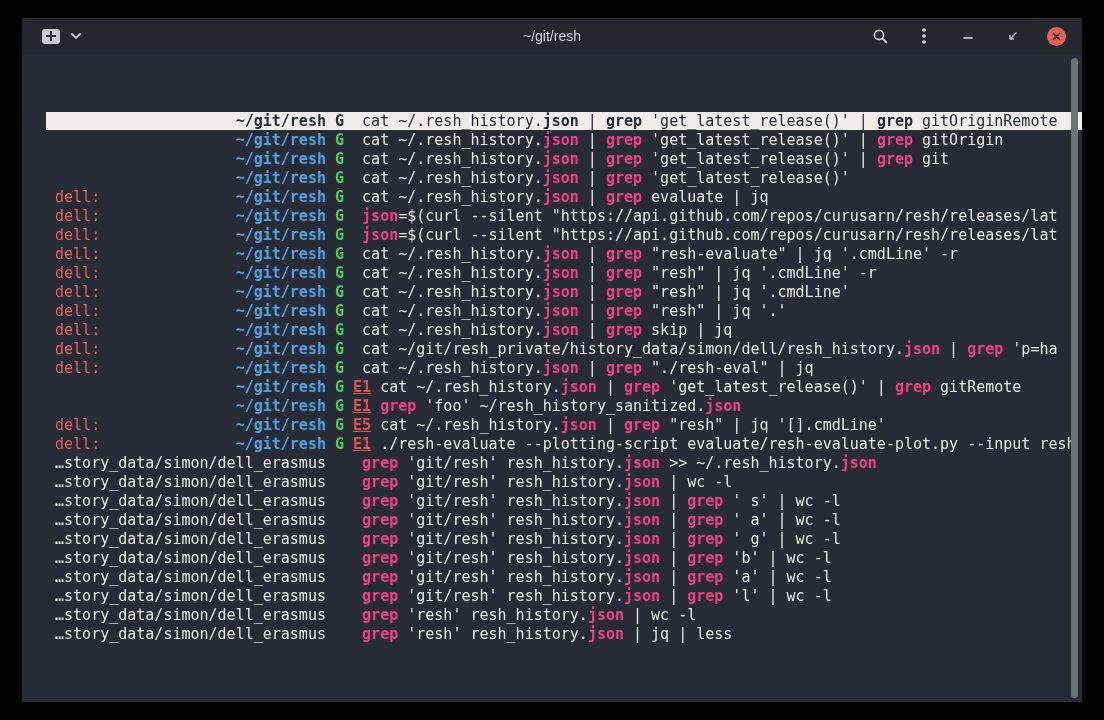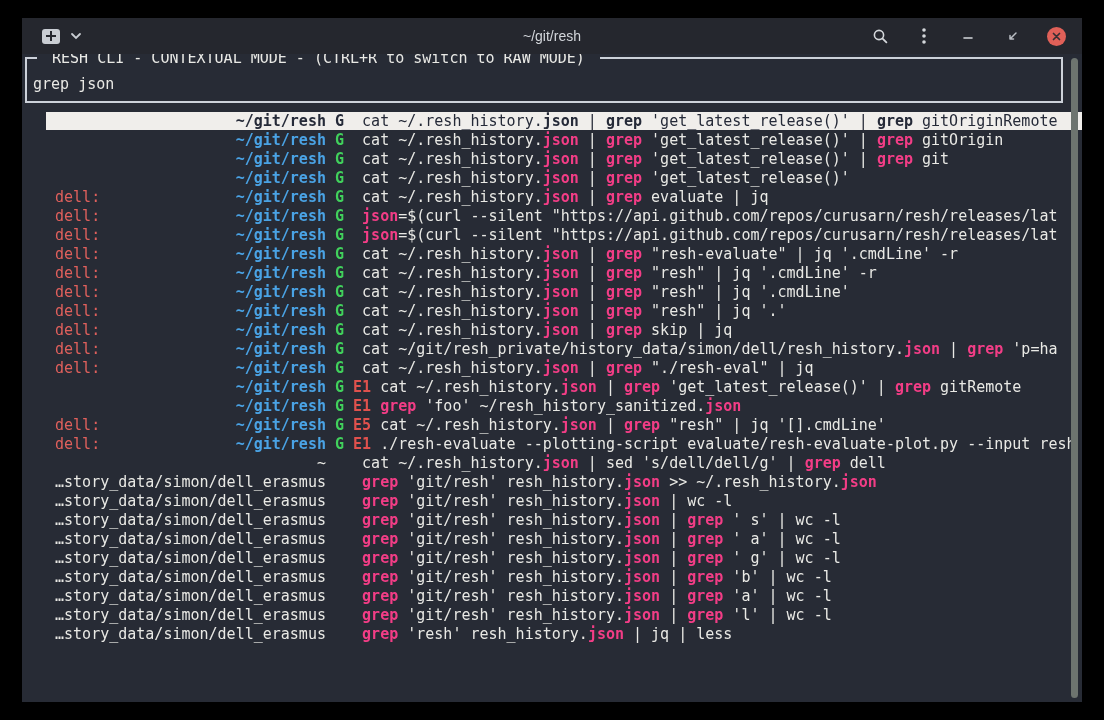--- a/index.html
+++ b/index.html
@@ -29,21 +29,21 @@
                 color:#e9e9e5;font-size:15px;white-space:pre;}
   .prompt-query{position:absolute;left:6px;top:16px;color:#e9e9e5;font-size:15px;white-space:pre;}
 
   .rows{position:absolute;left:24px;top:58px;width:1056px;}
   .row{margin:0;height:19px;line-height:18px;font-size:15px;white-space:pre;
        font-family:"DejaVu Sans Mono",monospace;}
   .fg{color:#e9e9e5;}
   .host{color:#e0605c;}
   .dir{color:#4aa3e5;font-weight:bold;}
   .flag-g{color:#41d15c;font-weight:bold;}
-  .flag-e{color:#e0514d;font-weight:bold;}
+  .flag-e{color:#e0514d;font-weight:bold;text-decoration:underline;}
   .hl{color:#f23d86;font-weight:bold;}
   .selected .line{background:#f0eeeb;}
   .selected .line span{color:#252a38 !important;}
 
   .scrollbar{position:absolute;right:4px;top:4px;width:7px;height:640px;border-radius:4px;background:#6d746f;}
 </style>
 </head>
 <body>
 
 <div class="stage">
@@ -85,51 +85,47 @@
         </div>
         <div class="close-btn">
           <svg width="9" height="9" viewBox="0 0 9 9">
             <path d="M1.5 1.5 L7.5 7.5 M7.5 1.5 L1.5 7.5" stroke="#352f33" stroke-width="1.7" stroke-linecap="round"></path>
           </svg>
         </div>
       </div>
     </div>
 
     <div class="terminal">
-      <div class="prompt-box">
-        <span class="prompt-title"> RESH CLI - CONTEXTUAL MODE - (CTRL+R to switch to RAW MODE) </span>
-        <span class="prompt-query">grep json</span>
-      </div>
       <div class="rows" id="rows">
           <pre class="row selected"><span class="line"><span class="fg"> </span><span class="fg">                    </span><span class="dir">~/git/resh</span><span class="fg"> </span><span class="flag-g">G</span><span class="fg">  </span><span class="fg">cat ~/.resh_history.</span><span class="hl">json</span><span class="fg"> | </span><span class="hl">grep</span><span class="fg"> 'get_latest_release()' | </span><span class="hl">grep</span><span class="fg"> gitOriginRemote   </span></span></pre>
           <pre class="row"><span class="line"><span class="fg"> </span><span class="fg">                    </span><span class="dir">~/git/resh</span><span class="fg"> </span><span class="flag-g">G</span><span class="fg">  </span><span class="fg">cat ~/.resh_history.</span><span class="hl">json</span><span class="fg"> | </span><span class="hl">grep</span><span class="fg"> 'get_latest_release()' | </span><span class="hl">grep</span><span class="fg"> gitOrigin</span></span></pre>
           <pre class="row"><span class="line"><span class="fg"> </span><span class="fg">                    </span><span class="dir">~/git/resh</span><span class="fg"> </span><span class="flag-g">G</span><span class="fg">  </span><span class="fg">cat ~/.resh_history.</span><span class="hl">json</span><span class="fg"> | </span><span class="hl">grep</span><span class="fg"> 'get_latest_release()' | </span><span class="hl">grep</span><span class="fg"> git</span></span></pre>
           <pre class="row"><span class="line"><span class="fg"> </span><span class="fg">                    </span><span class="dir">~/git/resh</span><span class="fg"> </span><span class="flag-g">G</span><span class="fg">  </span><span class="fg">cat ~/.resh_history.</span><span class="hl">json</span><span class="fg"> | </span><span class="hl">grep</span><span class="fg"> 'get_latest_release()'</span></span></pre>
           <pre class="row"><span class="line"><span class="fg"> </span><span class="host">dell:</span><span class="fg">               </span><span class="dir">~/git/resh</span><span class="fg"> </span><span class="flag-g">G</span><span class="fg">  </span><span class="fg">cat ~/.resh_history.</span><span class="hl">json</span><span class="fg"> | </span><span class="hl">grep</span><span class="fg"> evaluate | jq</span></span></pre>
           <pre class="row"><span class="line"><span class="fg"> </span><span class="host">dell:</span><span class="fg">               </span><span class="dir">~/git/resh</span><span class="fg"> </span><span class="flag-g">G</span><span class="fg">  </span><span class="hl">json</span><span class="fg">=$(curl --silent "https://api.github.com/repos/curusarn/resh/releases/lat</span></span></pre>
           <pre class="row"><span class="line"><span class="fg"> </span><span class="host">dell:</span><span class="fg">               </span><span class="dir">~/git/resh</span><span class="fg"> </span><span class="flag-g">G</span><span class="fg">  </span><span class="hl">json</span><span class="fg">=$(curl --silent "https://api.github.com/repos/curusarn/resh/releases/lat</span></span></pre>
           <pre class="row"><span class="line"><span class="fg"> </span><span class="host">dell:</span><span class="fg">               </span><span class="dir">~/git/resh</span><span class="fg"> </span><span class="flag-g">G</span><span class="fg">  </span><span class="fg">cat ~/.resh_history.</span><span class="hl">json</span><span class="fg"> | </span><span class="hl">grep</span><span class="fg"> "resh-evaluate" | jq '.cmdLine' -r</span></span></pre>
           <pre class="row"><span class="line"><span class="fg"> </span><span class="host">dell:</span><span class="fg">               </span><span class="dir">~/git/resh</span><span class="fg"> </span><span class="flag-g">G</span><span class="fg">  </span><span class="fg">cat ~/.resh_history.</span><span class="hl">json</span><span class="fg"> | </span><span class="hl">grep</span><span class="fg"> "resh" | jq '.cmdLine' -r</span></span></pre>
           <pre class="row"><span class="line"><span class="fg"> </span><span class="host">dell:</span><span class="fg">               </span><span class="dir">~/git/resh</span><span class="fg"> </span><span class="flag-g">G</span><span class="fg">  </span><span class="fg">cat ~/.resh_history.</span><span class="hl">json</span><span class="fg"> | </span><span class="hl">grep</span><span class="fg"> "resh" | jq '.cmdLine'</span></span></pre>
           <pre class="row"><span class="line"><span class="fg"> </span><span class="host">dell:</span><span class="fg">               </span><span class="dir">~/git/resh</span><span class="fg"> </span><span class="flag-g">G</span><span class="fg">  </span><span class="fg">cat ~/.resh_history.</span><span class="hl">json</span><span class="fg"> | </span><span class="hl">grep</span><span class="fg"> "resh" | jq '.'</span></span></pre>
           <pre class="row"><span class="line"><span class="fg"> </span><span class="host">dell:</span><span class="fg">               </span><span class="dir">~/git/resh</span><span class="fg"> </span><span class="flag-g">G</span><span class="fg">  </span><span class="fg">cat ~/.resh_history.</span><span class="hl">json</span><span class="fg"> | </span><span class="hl">grep</span><span class="fg"> skip | jq</span></span></pre>
           <pre class="row"><span class="line"><span class="fg"> </span><span class="host">dell:</span><span class="fg">               </span><span class="dir">~/git/resh</span><span class="fg"> </span><span class="flag-g">G</span><span class="fg">  </span><span class="fg">cat ~/git/resh_private/history_data/simon/dell/resh_history.</span><span class="hl">json</span><span class="fg"> | </span><span class="hl">grep</span><span class="fg"> 'p=ha</span></span></pre>
           <pre class="row"><span class="line"><span class="fg"> </span><span class="host">dell:</span><span class="fg">               </span><span class="dir">~/git/resh</span><span class="fg"> </span><span class="flag-g">G</span><span class="fg">  </span><span class="fg">cat ~/.resh_history.</span><span class="hl">json</span><span class="fg"> | </span><span class="hl">grep</span><span class="fg"> "./resh-eval" | jq</span></span></pre>
           <pre class="row"><span class="line"><span class="fg"> </span><span class="fg">                    </span><span class="dir">~/git/resh</span><span class="fg"> </span><span class="flag-g">G</span><span class="fg"> </span><span class="flag-e">E1</span><span class="fg"> </span><span class="fg">cat ~/.resh_history.</span><span class="hl">json</span><span class="fg"> | </span><span class="hl">grep</span><span class="fg"> 'get_latest_release()' | </span><span class="hl">grep</span><span class="fg"> gitRemote</span></span></pre>
           <pre class="row"><span class="line"><span class="fg"> </span><span class="fg">                    </span><span class="dir">~/git/resh</span><span class="fg"> </span><span class="flag-g">G</span><span class="fg"> </span><span class="flag-e">E1</span><span class="fg"> </span><span class="hl">grep</span><span class="fg"> 'foo' ~/resh_history_sanitized.</span><span class="hl">json</span></span></pre>
           <pre class="row"><span class="line"><span class="fg"> </span><span class="host">dell:</span><span class="fg">               </span><span class="dir">~/git/resh</span><span class="fg"> </span><span class="flag-g">G</span><span class="fg"> </span><span class="flag-e">E5</span><span class="fg"> </span><span class="fg">cat ~/.resh_history.</span><span class="hl">json</span><span class="fg"> | </span><span class="hl">grep</span><span class="fg"> "resh" | jq '[].cmdLine'</span></span></pre>
           <pre class="row"><span class="line"><span class="fg"> </span><span class="host">dell:</span><span class="fg">               </span><span class="dir">~/git/resh</span><span class="fg"> </span><span class="flag-g">G</span><span class="fg"> </span><span class="flag-e">E1</span><span class="fg"> </span><span class="fg">./resh-evaluate --plotting-script evaluate/resh-evaluate-plot.py --input resh</span></span></pre>
-          <pre class="row"><span class="line"><span class="fg"> </span><span class="fg">                             </span><span class="fg">~</span><span class="fg"> </span><span class="fg">   </span><span class="fg">cat ~/.resh_history.</span><span class="hl">json</span><span class="fg"> | sed 's/dell/dell/g' | </span><span class="hl">grep</span><span class="fg"> dell</span></span></pre>
           <pre class="row"><span class="line"><span class="fg"> </span><span class="fg"></span><span class="fg">…story_data/simon/dell_erasmus</span><span class="fg"> </span><span class="fg">   </span><span class="hl">grep</span><span class="fg"> 'git/resh' resh_history.</span><span class="hl">json</span><span class="fg"> &gt;&gt; ~/.resh_history.</span><span class="hl">json</span></span></pre>
           <pre class="row"><span class="line"><span class="fg"> </span><span class="fg"></span><span class="fg">…story_data/simon/dell_erasmus</span><span class="fg"> </span><span class="fg">   </span><span class="hl">grep</span><span class="fg"> 'git/resh' resh_history.</span><span class="hl">json</span><span class="fg"> | wc -l</span></span></pre>
           <pre class="row"><span class="line"><span class="fg"> </span><span class="fg"></span><span class="fg">…story_data/simon/dell_erasmus</span><span class="fg"> </span><span class="fg">   </span><span class="hl">grep</span><span class="fg"> 'git/resh' resh_history.</span><span class="hl">json</span><span class="fg"> | </span><span class="hl">grep</span><span class="fg"> ' s' | wc -l</span></span></pre>
           <pre class="row"><span class="line"><span class="fg"> </span><span class="fg"></span><span class="fg">…story_data/simon/dell_erasmus</span><span class="fg"> </span><span class="fg">   </span><span class="hl">grep</span><span class="fg"> 'git/resh' resh_history.</span><span class="hl">json</span><span class="fg"> | </span><span class="hl">grep</span><span class="fg"> ' a' | wc -l</span></span></pre>
           <pre class="row"><span class="line"><span class="fg"> </span><span class="fg"></span><span class="fg">…story_data/simon/dell_erasmus</span><span class="fg"> </span><span class="fg">   </span><span class="hl">grep</span><span class="fg"> 'git/resh' resh_history.</span><span class="hl">json</span><span class="fg"> | </span><span class="hl">grep</span><span class="fg"> ' g' | wc -l</span></span></pre>
           <pre class="row"><span class="line"><span class="fg"> </span><span class="fg"></span><span class="fg">…story_data/simon/dell_erasmus</span><span class="fg"> </span><span class="fg">   </span><span class="hl">grep</span><span class="fg"> 'git/resh' resh_history.</span><span class="hl">json</span><span class="fg"> | </span><span class="hl">grep</span><span class="fg"> 'b' | wc -l</span></span></pre>
           <pre class="row"><span class="line"><span class="fg"> </span><span class="fg"></span><span class="fg">…story_data/simon/dell_erasmus</span><span class="fg"> </span><span class="fg">   </span><span class="hl">grep</span><span class="fg"> 'git/resh' resh_history.</span><span class="hl">json</span><span class="fg"> | </span><span class="hl">grep</span><span class="fg"> 'a' | wc -l</span></span></pre>
           <pre class="row"><span class="line"><span class="fg"> </span><span class="fg"></span><span class="fg">…story_data/simon/dell_erasmus</span><span class="fg"> </span><span class="fg">   </span><span class="hl">grep</span><span class="fg"> 'git/resh' resh_history.</span><span class="hl">json</span><span class="fg"> | </span><span class="hl">grep</span><span class="fg"> 'l' | wc -l</span></span></pre>
+          <pre class="row"><span class="line"><span class="fg"> </span><span class="fg"></span><span class="fg">…story_data/simon/dell_erasmus</span><span class="fg"> </span><span class="fg">   </span><span class="hl">grep</span><span class="fg"> 'resh' resh_history.</span><span class="hl">json</span><span class="fg"> | wc -l</span></span></pre>
           <pre class="row"><span class="line"><span class="fg"> </span><span class="fg"></span><span class="fg">…story_data/simon/dell_erasmus</span><span class="fg"> </span><span class="fg">   </span><span class="hl">grep</span><span class="fg"> 'resh' resh_history.</span><span class="hl">json</span><span class="fg"> | jq | less</span></span></pre>
         </div>
       <div class="scrollbar"></div>
     </div>
 
   </div>
 </div>
 
 </body></html>

